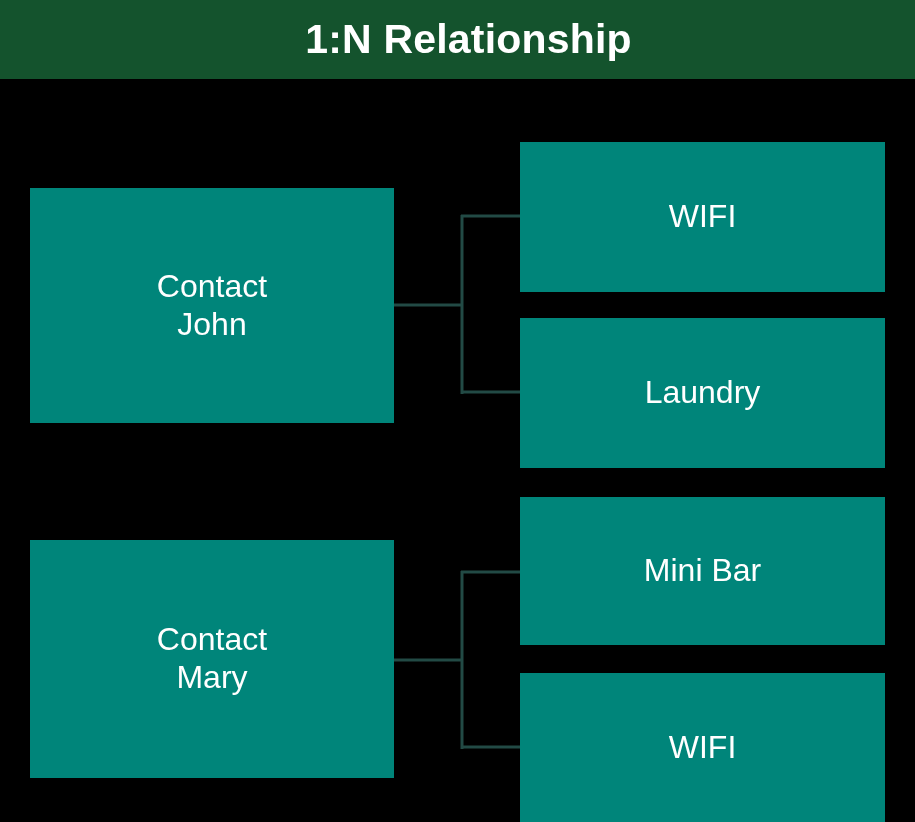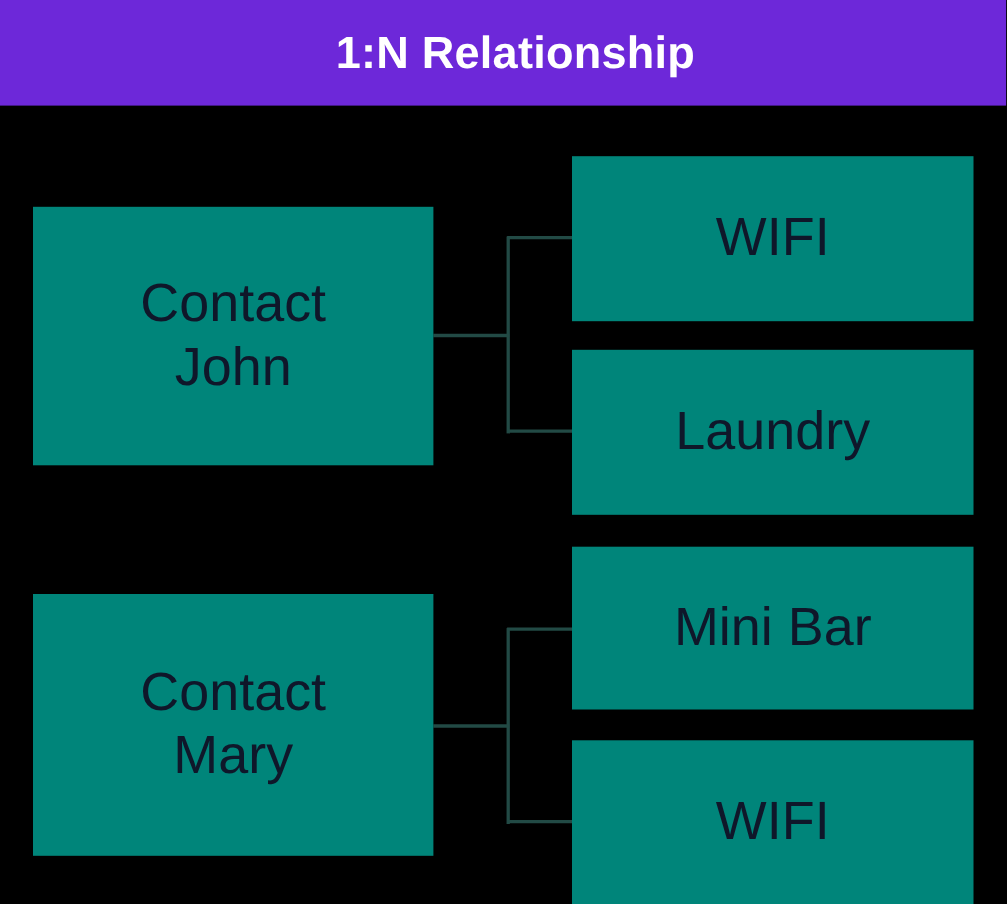--- a/index.html
+++ b/index.html
@@ -24,22 +24,22 @@
     background: #000000;
     overflow: hidden;
   }
 
   
   #title-bar {
     position: absolute;
     left: 0;
     top: 0;
     width: 915px;
-    height: 96px;
-    background: #6d28d9;
+    height: 79px;
+    background: #14532d;
     display: flex;
     align-items: center;
     justify-content: center;
     padding-left: 22px;
   }
 
   #title-text {
     color: #ffffff;
     font-size: 41px;
     font-weight: bold;
@@ -63,22 +63,22 @@
     position: absolute;
     background: #00857A;
     display: flex;
     align-items: center;
     justify-content: center;
     text-align: center;
     overflow: hidden;
   }
 
   .node-label {
-    color: #0f172a;
-    font-size: 49px;
+    color: #ffffff;
+    font-size: 32px;
     font-weight: normal;
     line-height: 1.18;
     white-space: pre-line;
     padding: 0 8px;
   }
 
   
   #node-contact-john {
     left: 30px;
     top: 188px;

